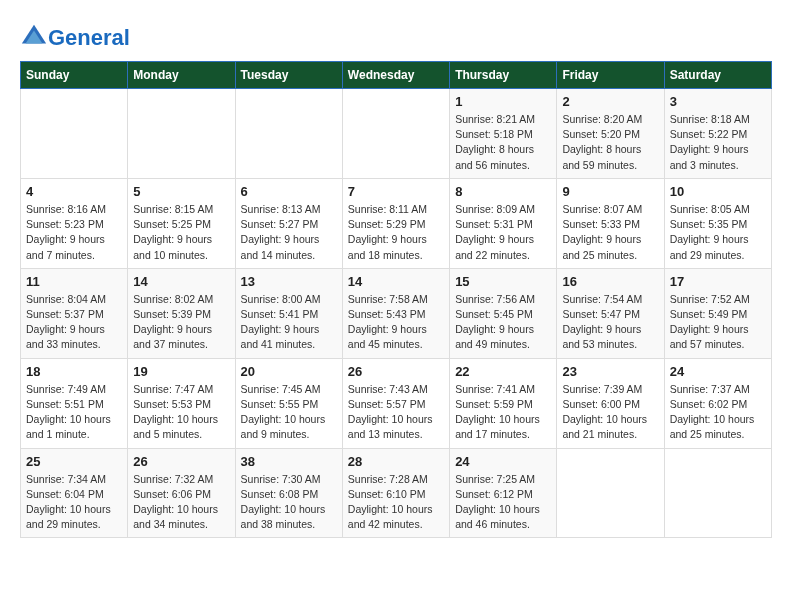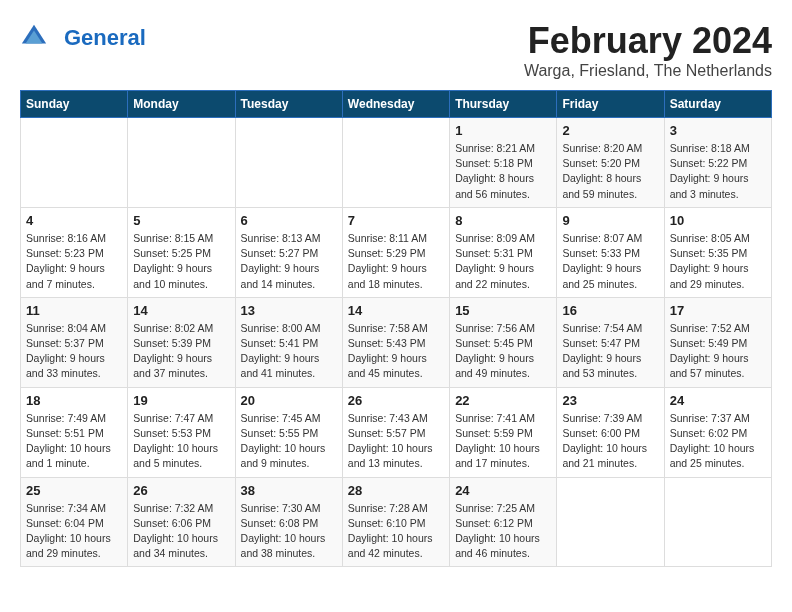--- a/index.html
+++ b/index.html
@@ -13,21 +13,20 @@
     .header-area {
       display: flex;
       justify-content: space-between;
       align-items: flex-start;
       margin-bottom: 10px;
     }
     .logo {
       display: flex;
       align-items: center;
       margin-top: 5px;
-      gap: 16px;
     }
     .logo-text {
       font-size: 22px;
       font-weight: bold;
       color: #333;
       line-height: 1.1;
     }
     .logo-text span {
       color: #1a6abf;
     }
@@ -47,21 +46,21 @@
     .sub-title {
       font-size: 16px;
       color: #444;
     }
     table {
       width: 100%;
       border-collapse: collapse;
       font-size: 11px;
     }
     thead tr {
-      background-color: #0c4a6e;
+      background-color: #14532d;
       color: #fff;
     }
     thead th {
       padding: 6px 5px;
       text-align: left;
       font-size: 12px;
       font-weight: bold;
       border: 1px solid #2c6ebc;
     }
     tbody tr {
@@ -101,24 +100,20 @@
 <div class="header-area">
   <div class="logo">
     <svg class="logo-icon" viewBox="0 0 30 30">
       <path d="M15 2 L28 22 L2 22 Z" fill="#2c6ebc"></path>
       <path d="M15 8 L24 22 L6 22 Z" fill="#5a9fd4"></path>
     </svg>
     <div>
       <div class="logo-text"><span>General</span></div>
     </div>
   </div>
-  <div class="title-area">
-    <div class="main-title">February 2024</div>
-    <div class="sub-title">Warga, Friesland, The Netherlands</div>
-  </div>
 </div>
 
 <table>
   <thead>
     <tr>
     <th>Sunday</th>
         <th>Monday</th>
         <th>Tuesday</th>
         <th>Wednesday</th>
         <th>Thursday</th>

